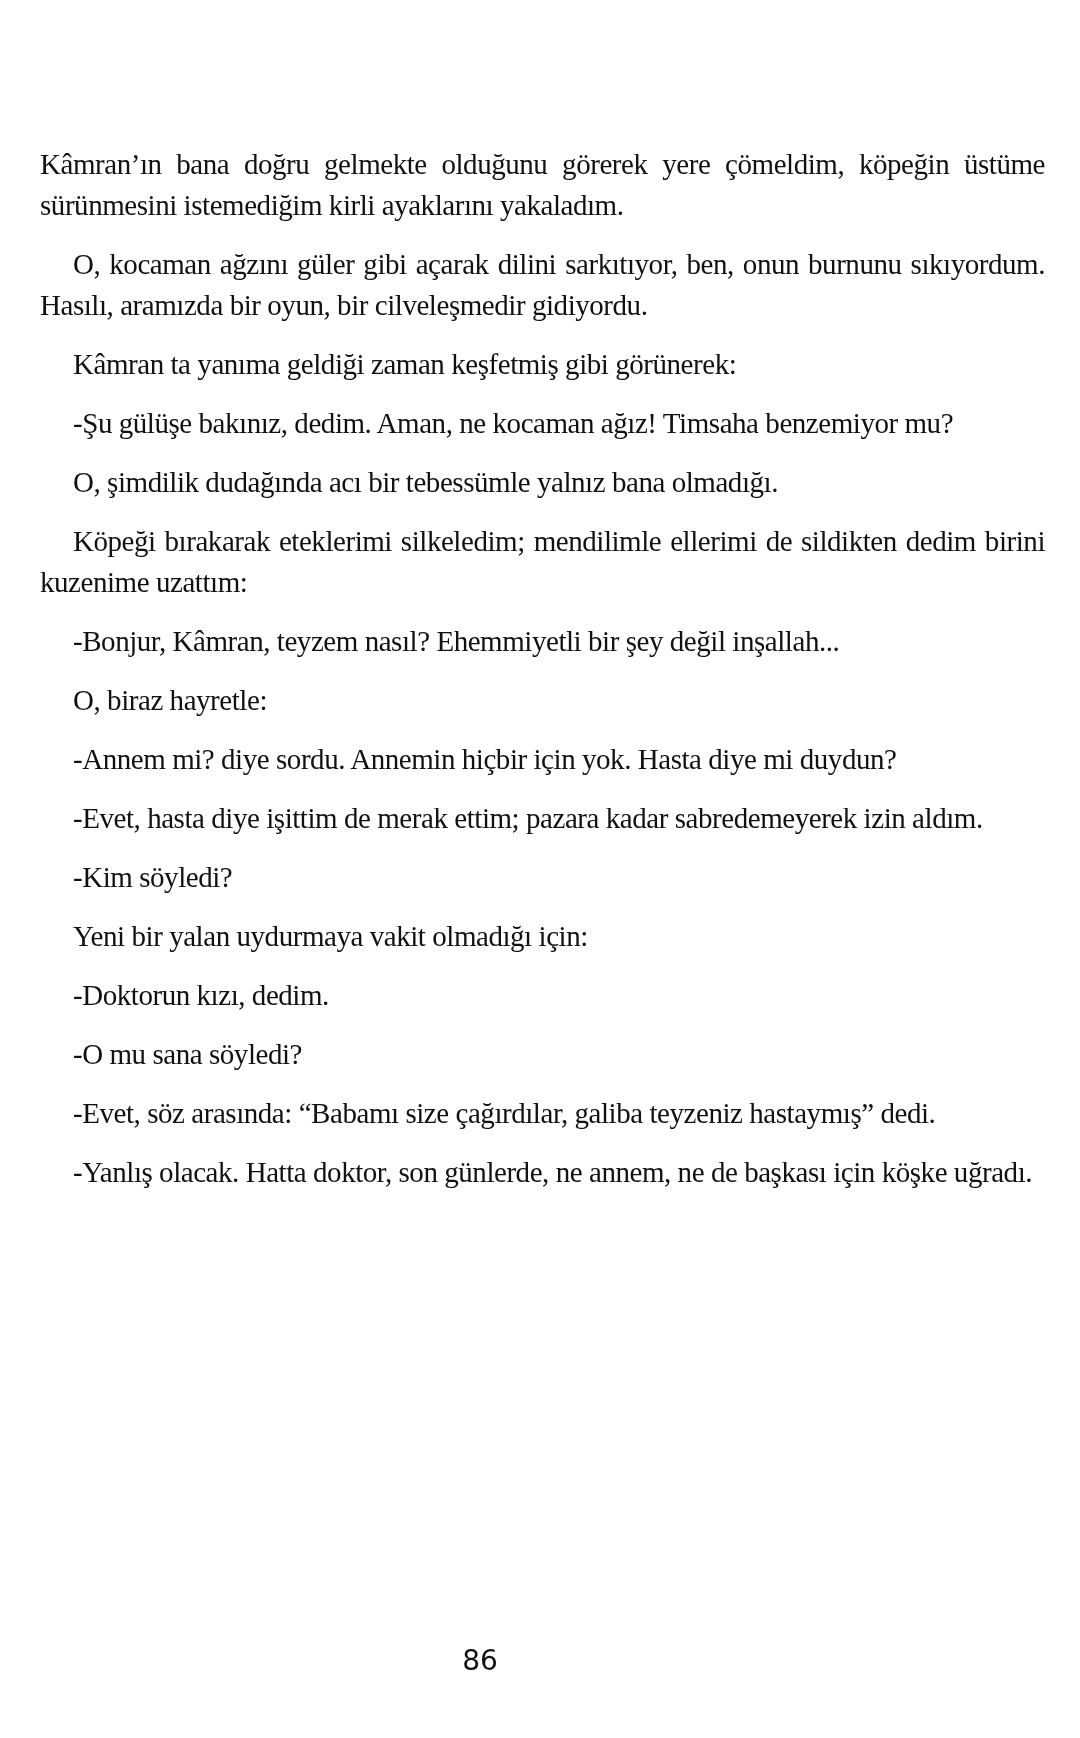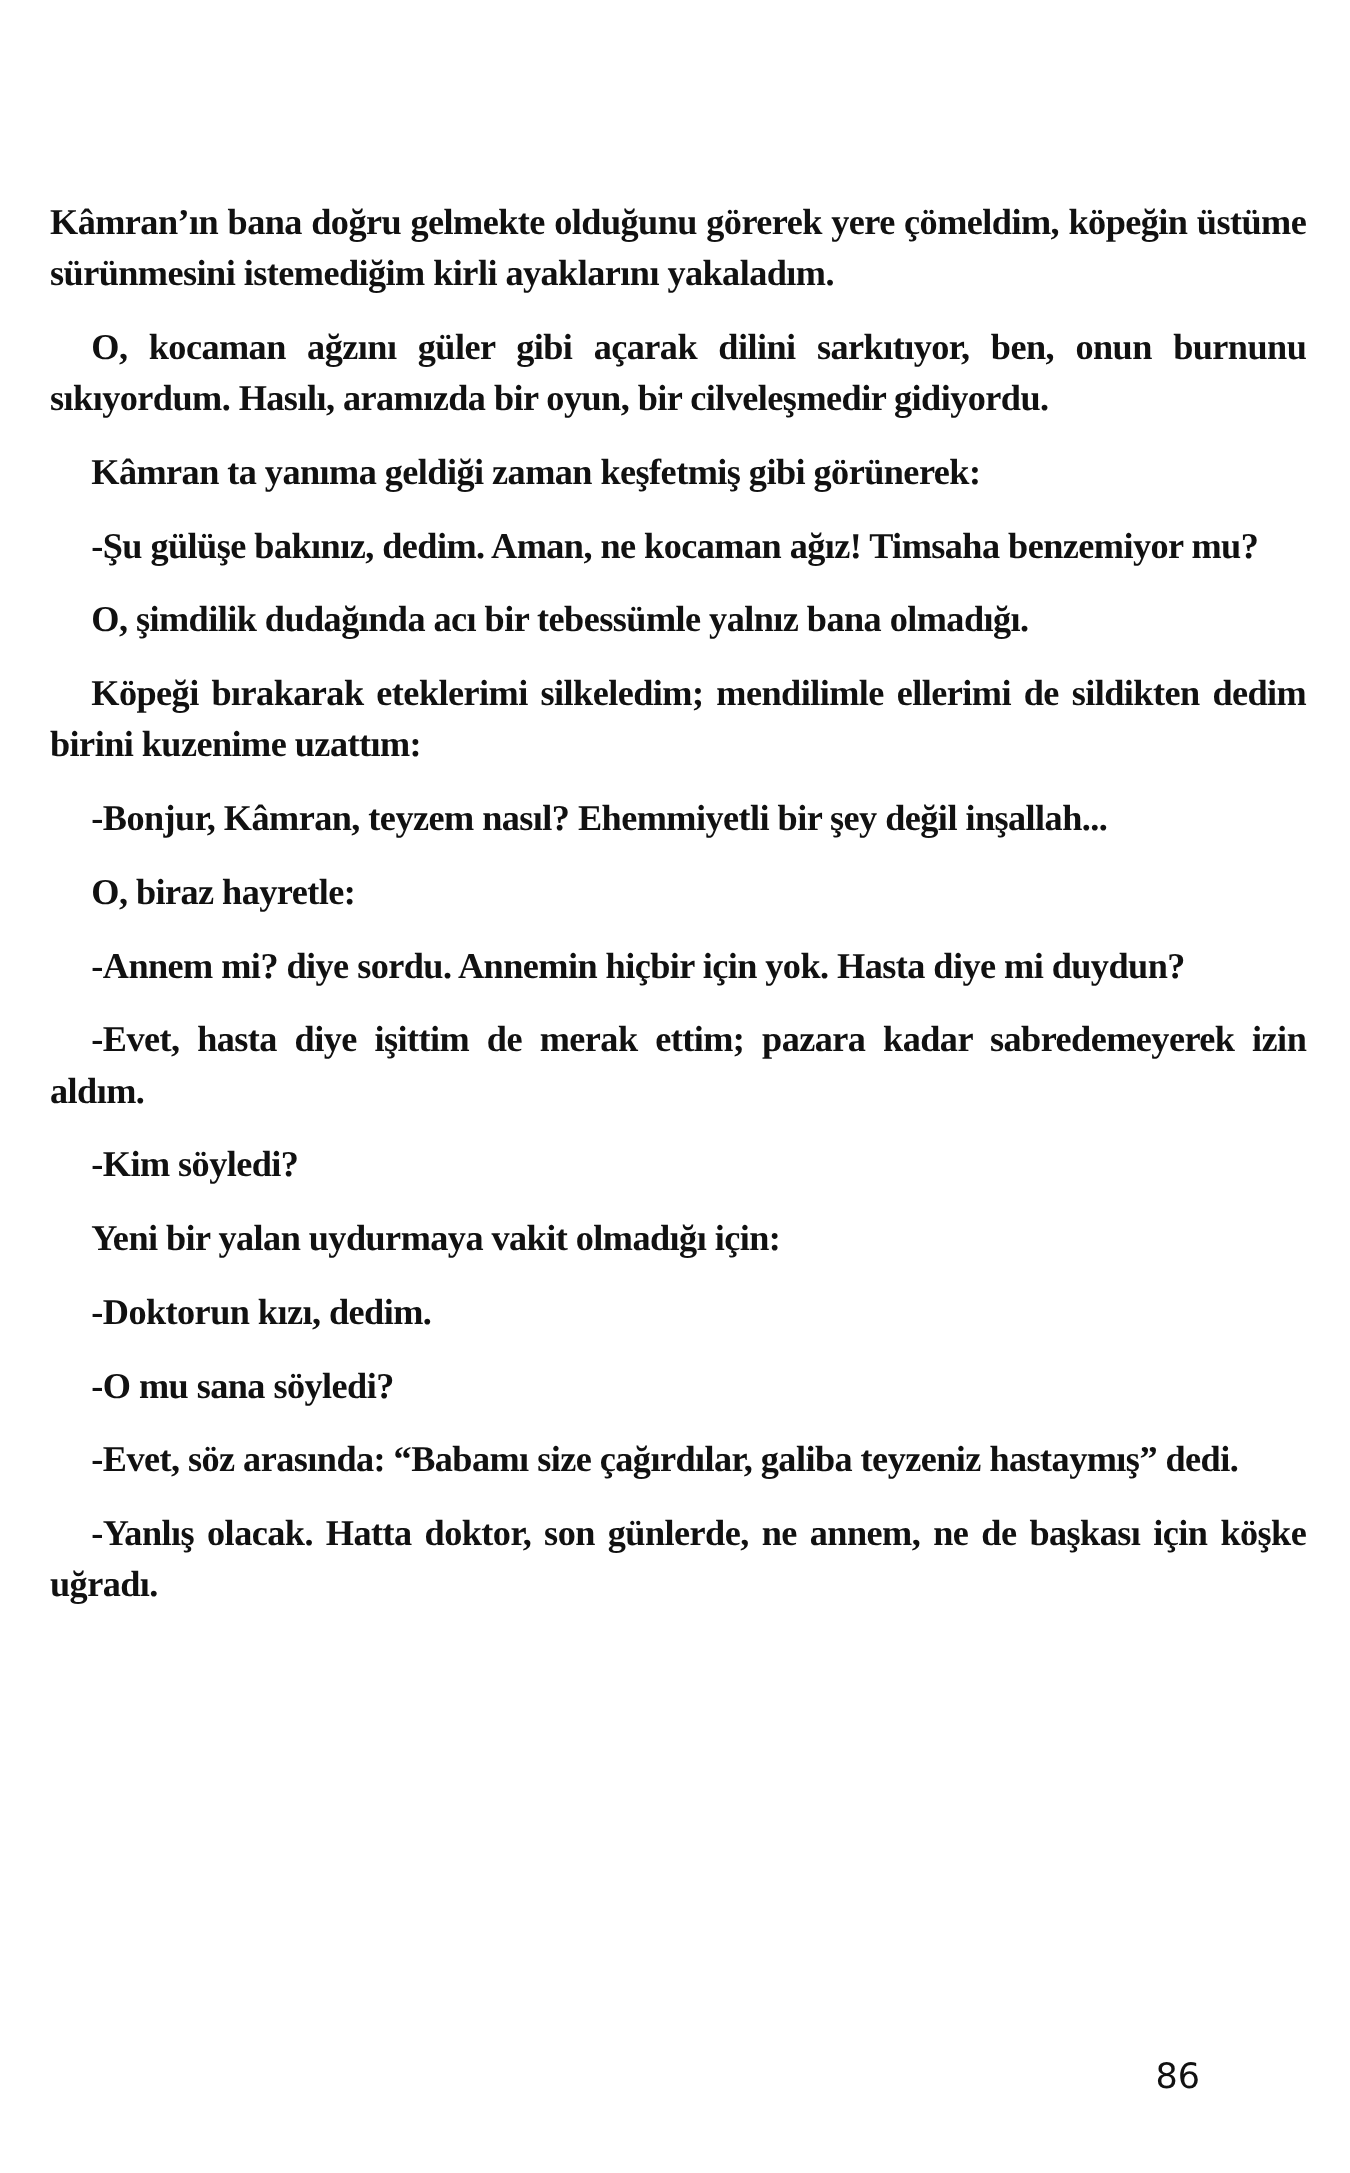--- a/index.html
+++ b/index.html
@@ -11,41 +11,40 @@
       width: 1080px;
       height: 1738px;
       position: relative;
       overflow: hidden;
       color: #111111;
       font-family: "Liberation Serif", "DejaVu Serif", serif;
     }
     .page {
       position: absolute;
       left: 40px;
-      top: 158px;
+      top: 144px;
       width: 1005px;
-      font-weight: bold;
     }
     .para {
       font-size: 29px;
       line-height: 41px;
       margin: 0 0 18px 0;
       text-align: justify;
       letter-spacing: -0.45px;
       word-spacing: 0px;
     }
     .para.indent {
       text-indent: 33px;
     }
     .page-number {
       position: absolute;
       left: 0;
       width: 960px;
       top: 1644px;
-      text-align: right;
+      text-align: center;
       font-family: "DejaVu Sans", "Liberation Sans", sans-serif;
       font-size: 28px;
       color: #111111;
     }
   </style>
 </head>
 <body>
 
 <div class="page">
   <p class="para">Kâmran’ın bana doğru gelmekte olduğunu görerek yere çömeldim, köpeğin üstüme sürünmesini istemediğim kirli ayaklarını yakaladım.</p>

